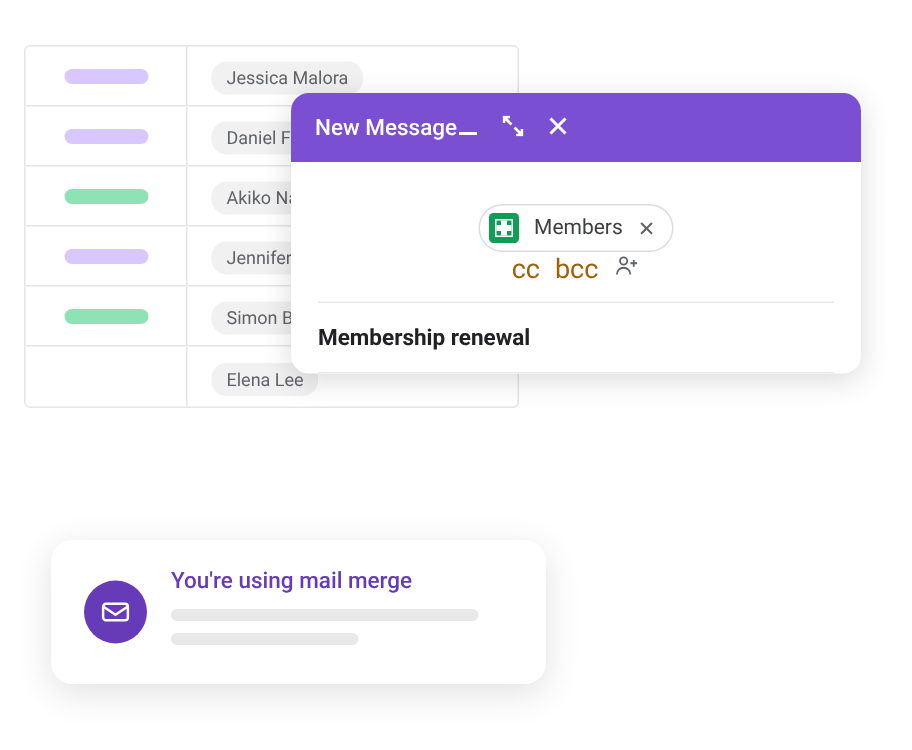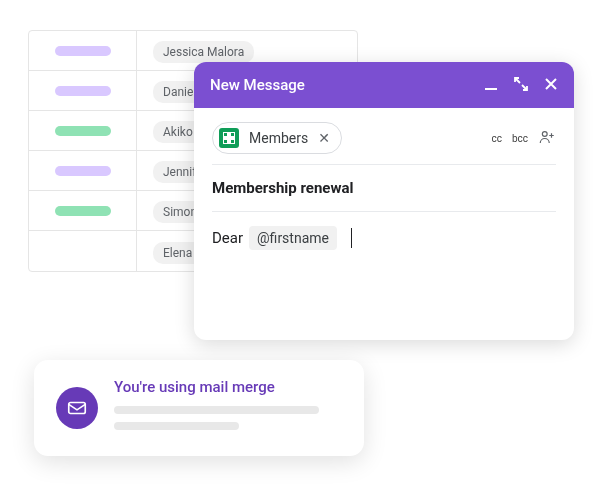--- a/index.html
+++ b/index.html
@@ -1,39 +1,39 @@
 <!DOCTYPE html>
 <html><head>
 <meta charset="utf-8">
 <style>
   * { box-sizing: border-box; margin: 0; padding: 0; }
   body { font-family: -apple-system, BlinkMacSystemFont, "Segoe UI", Roboto, Arial, sans-serif; background: #fff; width: 608px; height: 500px; position: relative; overflow: hidden; }
 
   
-  .contact-table { position: absolute; top: 30px; left: 28px; width: 330px; border: 1px solid #e5e5e5; border-radius: 4px; background: #fff; }
+  .contact-table { position: absolute; top: 30px; left: 16px; width: 330px; border: 1px solid #e5e5e5; border-radius: 4px; background: #fff; }
   .contact-row { display: flex; align-items: center; height: 40px; border-bottom: 1px solid #e5e5e5; }
   .contact-row:last-child { border-bottom: none; }
   .pill-cell { width: 108px; display: flex; align-items: center; justify-content: center; border-right: 1px solid #e5e5e5; height: 100%; }
   .pill { width: 56px; height: 10px; border-radius: 5px; }
   .name-cell { padding-left: 16px; }
   .name-chip { background: #f1f1f1; color: #5f6368; font-size: 12px; padding: 4px 10px; border-radius: 10px; }
 
   
   .compose { position: absolute; top: 62px; left: 194px; width: 380px; background: #fff; border-radius: 12px; box-shadow: 0 4px 20px rgba(0,0,0,0.15); overflow: hidden; }
-  .compose-header { background: #7b4fd1; color: #fff; height: 46px; display: flex; align-items: center; justify-content: space-between; padding: 0 16px; }
+  .compose-header { background: #7b4fd1; color: #fff; height: 46px; display: flex; align-items: center; padding: 0 16px; }
   .compose-title { font-size: 15px; font-weight: 500; }
   .compose-actions { display: flex; gap: 16px; align-items: center; }
   .compose-actions svg { width: 14px; height: 14px; }
 
-  .to-row { display: flex; align-items: center; justify-content: space-between; padding: 14px 18px 10px; }
+  .to-row { display: flex; align-items: center; justify-content: space-between; padding: 28px 18px 10px; flex-direction: column; }
   .recipient-chip { display: inline-flex; align-items: center; gap: 10px; border: 1px solid #dadce0; border-radius: 18px; padding: 5px 11px 5px 6px; font-size: 14px; color: #3c4043; }
   .sheet-icon { width: 20px; height: 20px; background: #0f9d58; border-radius: 3px; display: flex; align-items: center; justify-content: center; }
   .sheet-icon::before { content: ""; width: 10px; height: 10px; background: linear-gradient(#fff,#fff) 0 33%/100% 2px no-repeat, linear-gradient(#fff,#fff) 0 66%/100% 2px no-repeat, linear-gradient(#fff,#fff) 33% 0/2px 100% no-repeat, linear-gradient(#fff,#fff) 66% 0/2px 100% no-repeat; border: 1px solid #fff; }
   .chip-x { font-size: 14px; color: #5f6368; }
-  .to-extras { display: flex; gap: 10px; align-items: center; font-size: 10px; color: #404040; }
+  .to-extras { display: flex; gap: 10px; align-items: center; font-size: 18px; color: #a16207; }
   .to-extras svg { width: 18px; height: 18px; }
 
   .divider { height: 1px; background: #e8eaed; margin: 0 18px; }
 
   .subject-row { padding: 14px 18px; font-size: 15px; color: #202124; font-weight: bold; }
 
   .body-row { padding: 14px 18px 90px; font-size: 15px; color: #202124; display: flex; align-items: center; gap: 6px; }
   .merge-var { background: #f1f1f1; padding: 4px 8px; border-radius: 4px; font-size: 14px; color: #3c4043; }
   .cursor { width: 1px; height: 20px; background: #202124; margin-left: 8px; }
 
@@ -117,25 +117,20 @@
             <path d="M3 20c0-3.3 2.7-6 6-6s6 2.7 6 6" fill="none" stroke="#5f6368" stroke-width="1.6"></path>
             <path d="M18 7v6M15 10h6" stroke="#5f6368" stroke-width="1.6"></path>
           </svg></span>
     </div>
   </div>
   <div class="divider"></div>
 
   <div class="subject-row">Membership renewal</div>
   <div class="divider"></div>
 
-  <div class="body-row">
-    <span>Dear</span>
-    <span class="merge-var">@firstname</span>
-    <span class="cursor"></span>
-  </div>
 </div>
 
 <div class="toast">
   <div class="toast-icon">
     <svg viewBox="0 0 24 24">
         <rect x="3" y="6" width="18" height="12" rx="2" fill="none" stroke="#fff" stroke-width="1.8"></rect>
         <path d="M3 8l9 6 9-6" fill="none" stroke="#fff" stroke-width="1.8"></path>
       </svg>
   </div>
   <div class="toast-body">

